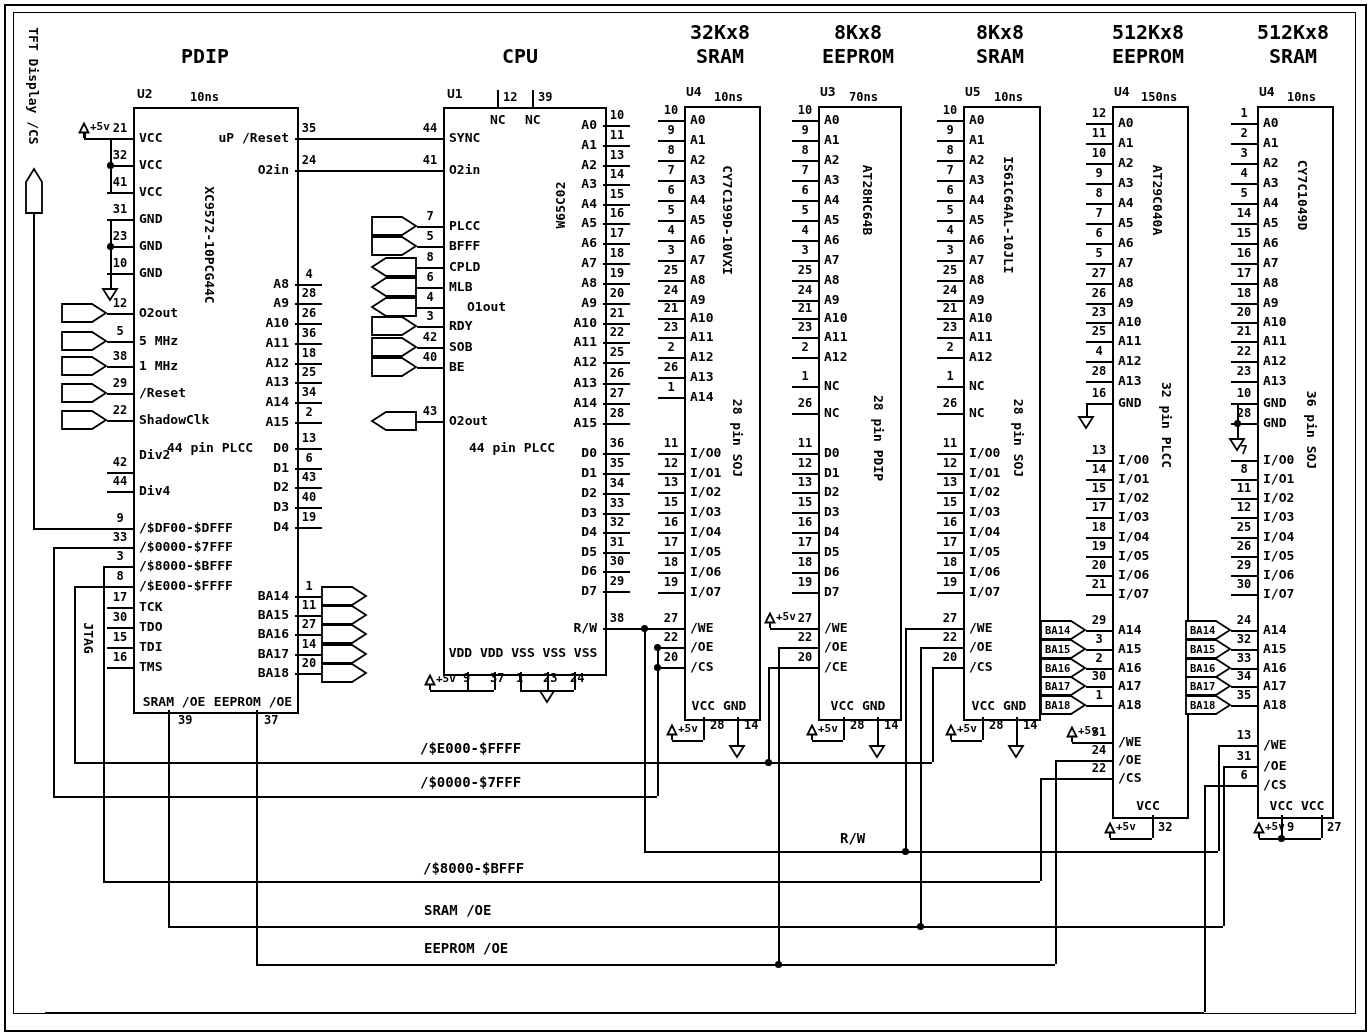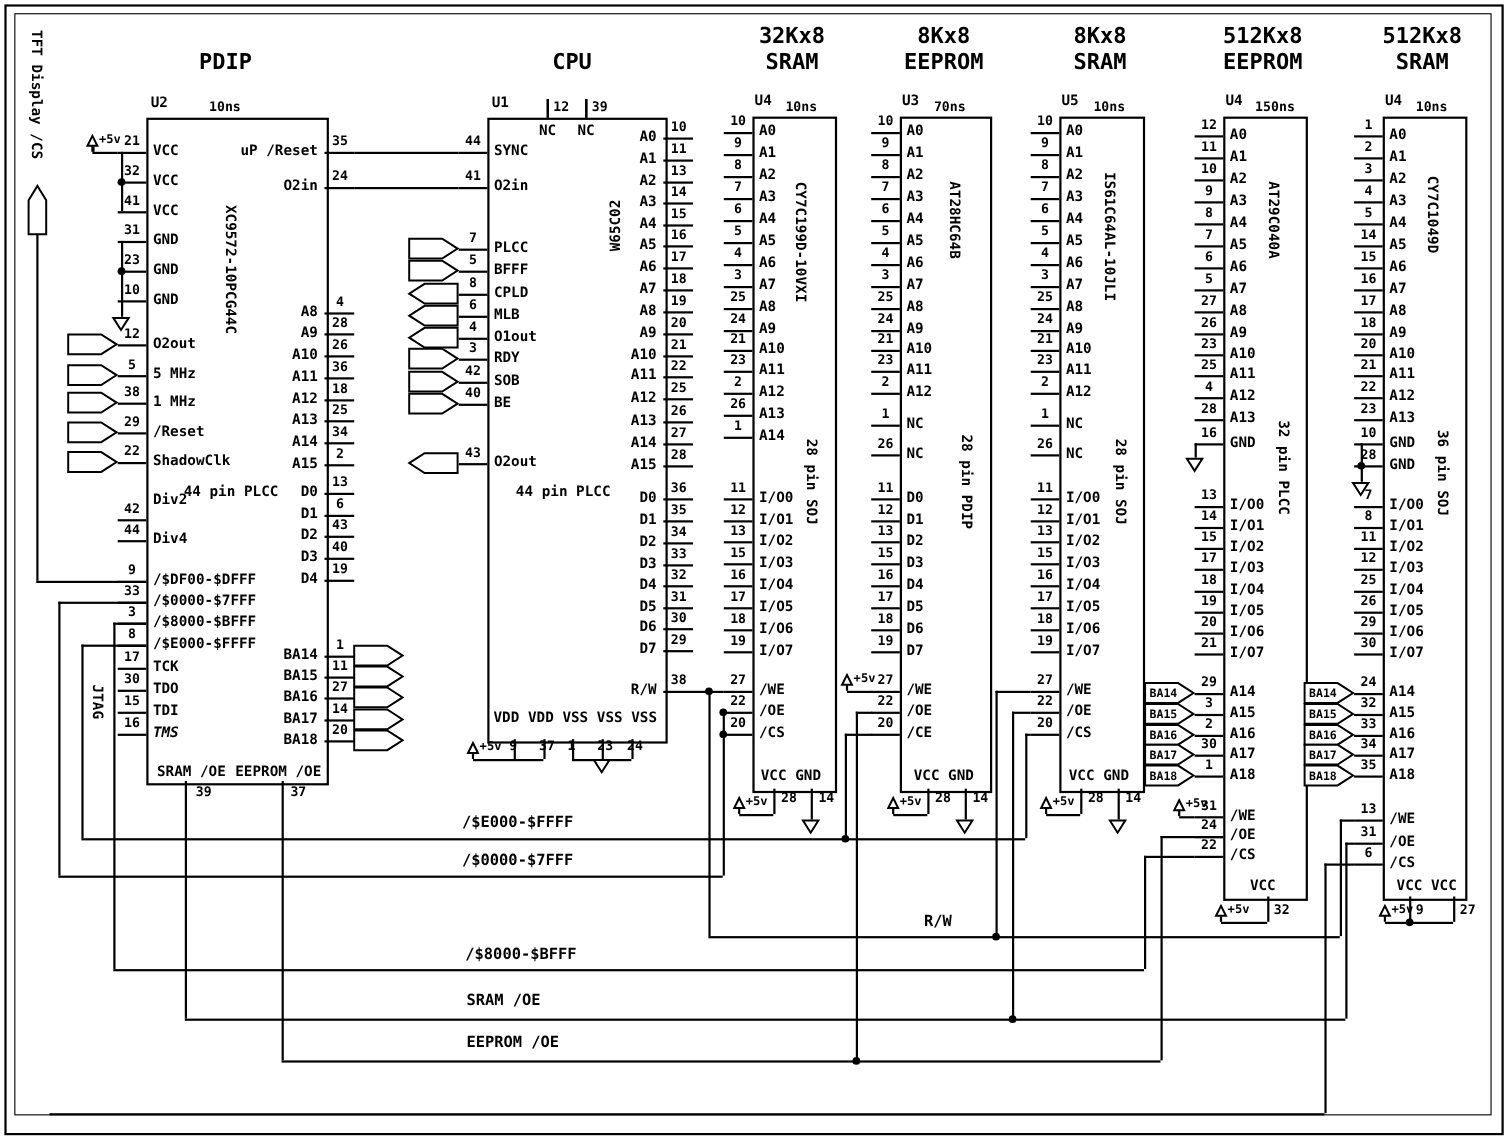--- a/index.html
+++ b/index.html
@@ -114,21 +114,21 @@
     <div class="n ctr" style="left: 120px; top: 591px;">17</div>
     <div class="t" style="left: 139px; top: 599px;">TCK</div>
     <div class="wire" style="left: 107px; top: 627px; width: 26px; height: 2px;"></div>
     <div class="n ctr" style="left: 120px; top: 611px;">30</div>
     <div class="t" style="left: 139px; top: 619px;">TDO</div>
     <div class="wire" style="left: 107px; top: 647px; width: 26px; height: 2px;"></div>
     <div class="n ctr" style="left: 120px; top: 631px;">15</div>
     <div class="t" style="left: 139px; top: 639px;">TDI</div>
     <div class="wire" style="left: 107px; top: 667px; width: 26px; height: 2px;"></div>
     <div class="n ctr" style="left: 120px; top: 651px;">16</div>
-    <div class="t" style="left: 139px; top: 659px; font-style: italic;">TMS</div>
+    <div class="t" style="left: 139px; top: 659px;">TMS</div>
     <div class="wire" style="left: 295px; top: 138px; width: 27px; height: 2px;"></div>
     <div class="n ctr" style="left: 309px; top: 122px;">35</div>
     <div class="t rgt" style="left: 289px; top: 130px;">uP /Reset</div>
     <div class="wire" style="left: 295px; top: 170px; width: 27px; height: 2px;"></div>
     <div class="n ctr" style="left: 309px; top: 154px;">24</div>
     <div class="t rgt" style="left: 289px; top: 162px;">O2in</div>
     <div class="wire" style="left: 295px; top: 284px; width: 27px; height: 2px;"></div>
     <div class="n ctr" style="left: 309px; top: 268px;">4</div>
     <div class="t rgt" style="left: 289px; top: 276px;">A8</div>
     <div class="wire" style="left: 295px; top: 303px; width: 27px; height: 2px;"></div>
@@ -231,21 +231,21 @@
       <polygon points="44,1 14,1 0,10 14,19 44,19" fill="#fff" stroke="#000" stroke-width="1.8"></polygon>
     </svg>
     <div class="wire" style="left: 417px; top: 287px; width: 26px; height: 2px;"></div>
     <div class="n ctr" style="left: 430px; top: 271px;">6</div>
     <div class="t" style="left: 449px; top: 279px;">MLB</div>
     <svg width="45" height="20" style="left: 372px; top: 277px; position: absolute;">
       <polygon points="44,1 14,1 0,10 14,19 44,19" fill="#fff" stroke="#000" stroke-width="1.8"></polygon>
     </svg>
     <div class="wire" style="left: 417px; top: 307px; width: 26px; height: 2px;"></div>
     <div class="n ctr" style="left: 430px; top: 291px;">4</div>
-    <div class="t" style="left: 449px; top: 299px;">O1out</div>
+    <div class="t" style="left: 467px; top: 299px;">O1out</div>
     <svg width="45" height="20" style="left: 372px; top: 297px; position: absolute;">
       <polygon points="44,1 14,1 0,10 14,19 44,19" fill="#fff" stroke="#000" stroke-width="1.8"></polygon>
     </svg>
     <div class="wire" style="left: 417px; top: 326px; width: 26px; height: 2px;"></div>
     <div class="n ctr" style="left: 430px; top: 310px;">3</div>
     <div class="t" style="left: 449px; top: 318px;">RDY</div>
     <svg width="45" height="20" style="left: 372px; top: 316px; position: absolute;">
       <polygon points="0,1 30,1 44,10 30,19 0,19" fill="#fff" stroke="#000" stroke-width="1.8"></polygon>
     </svg>
     <div class="wire" style="left: 417px; top: 347px; width: 26px; height: 2px;"></div>

